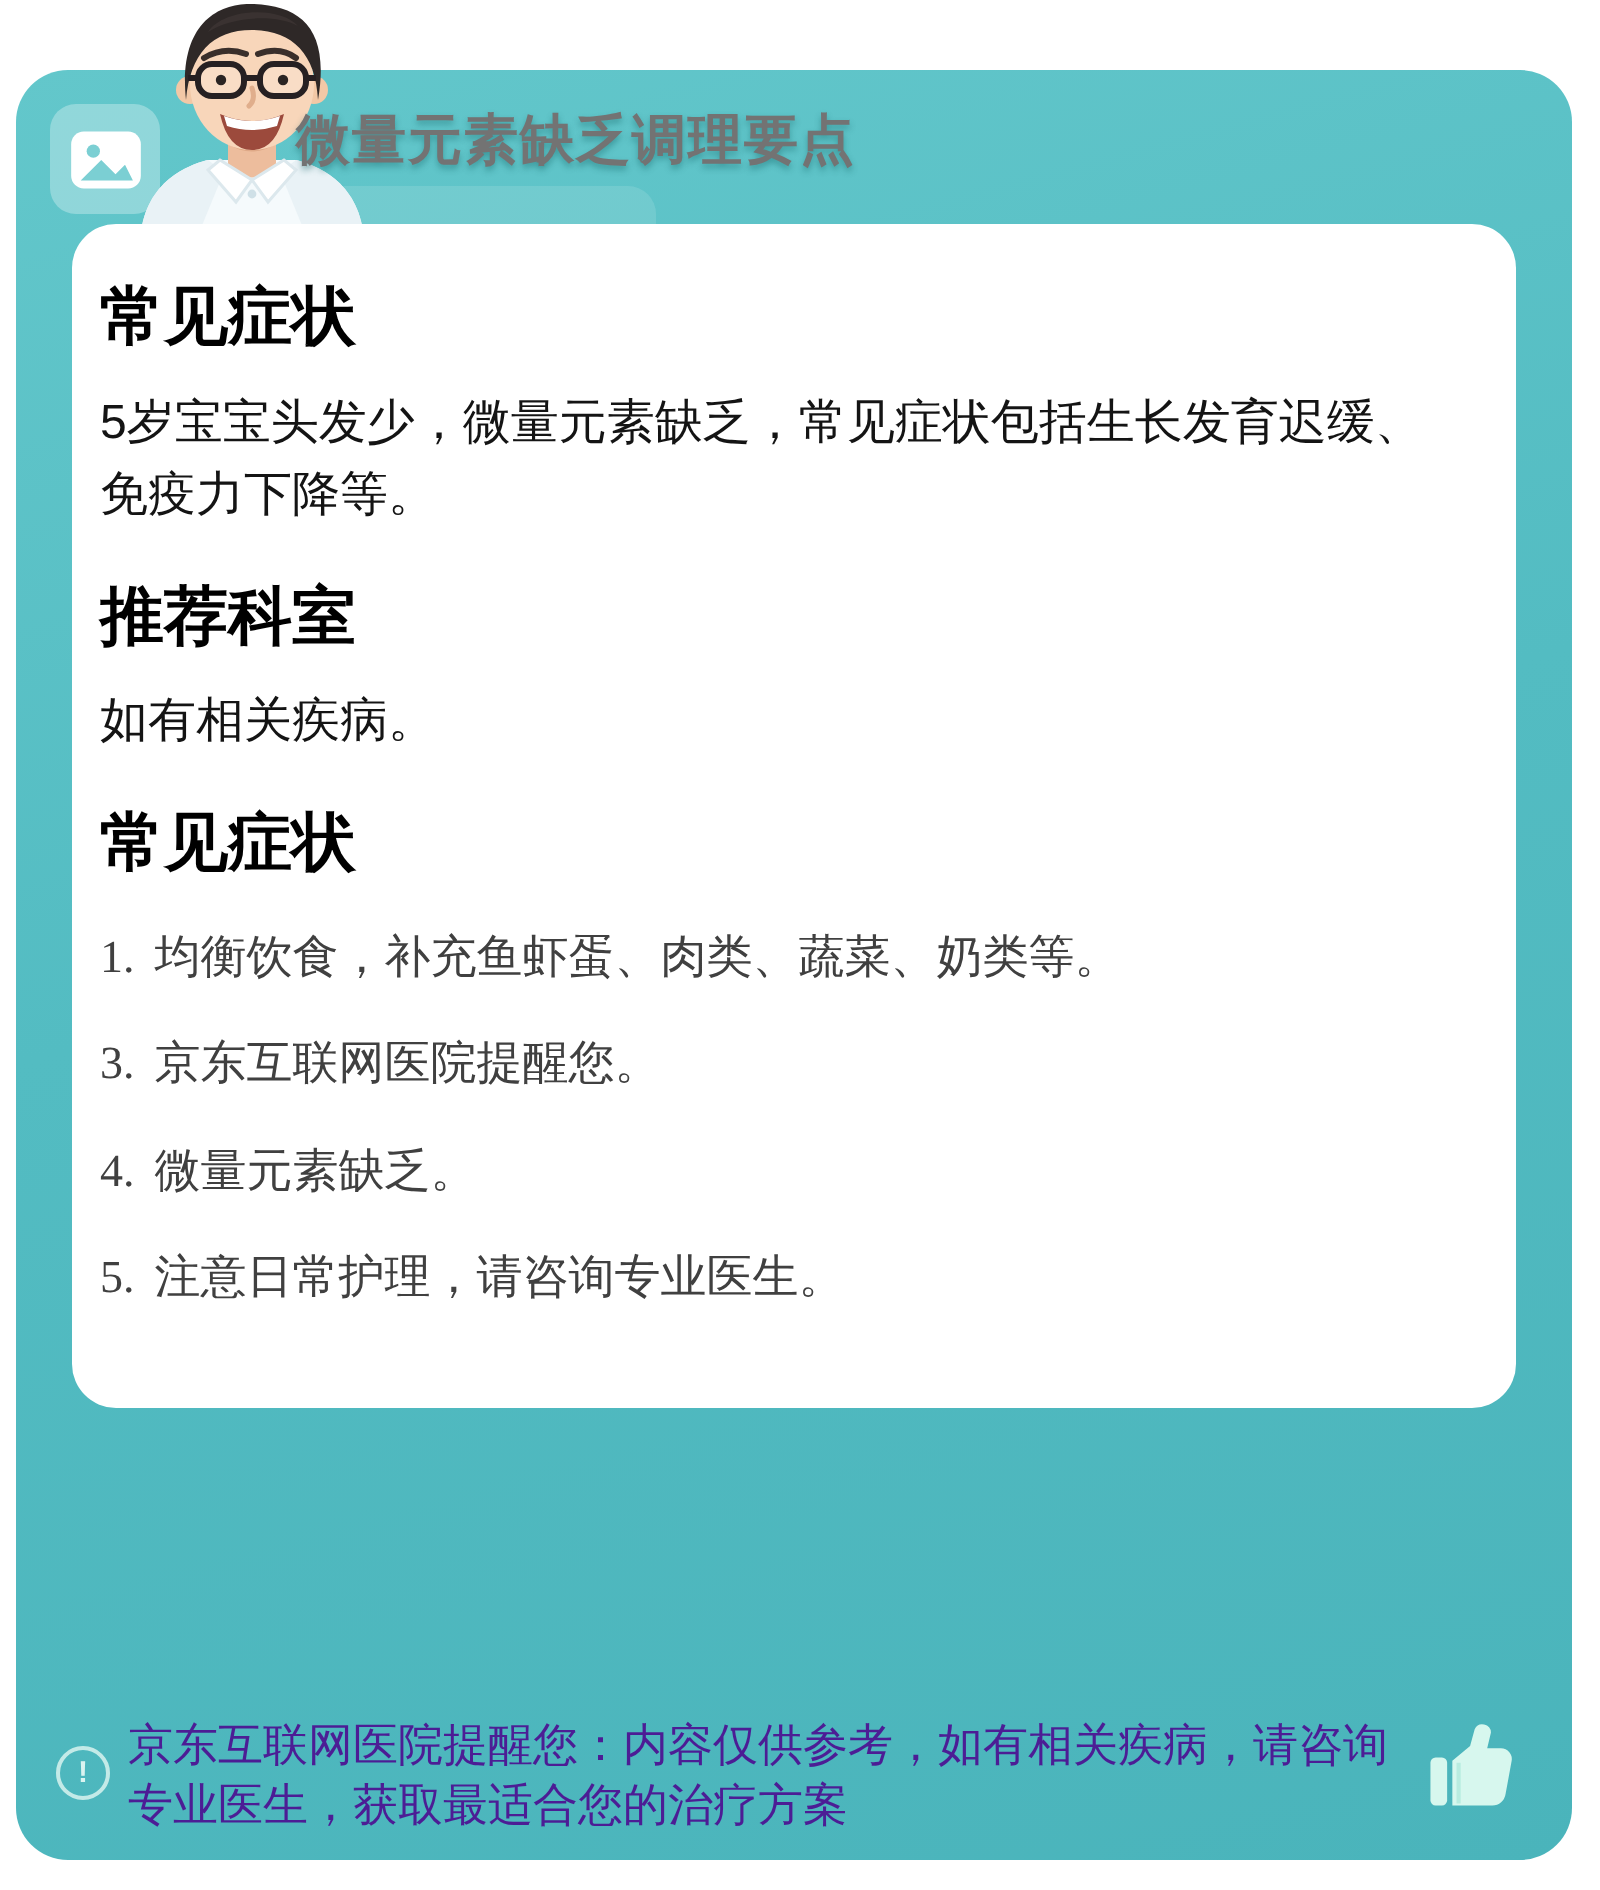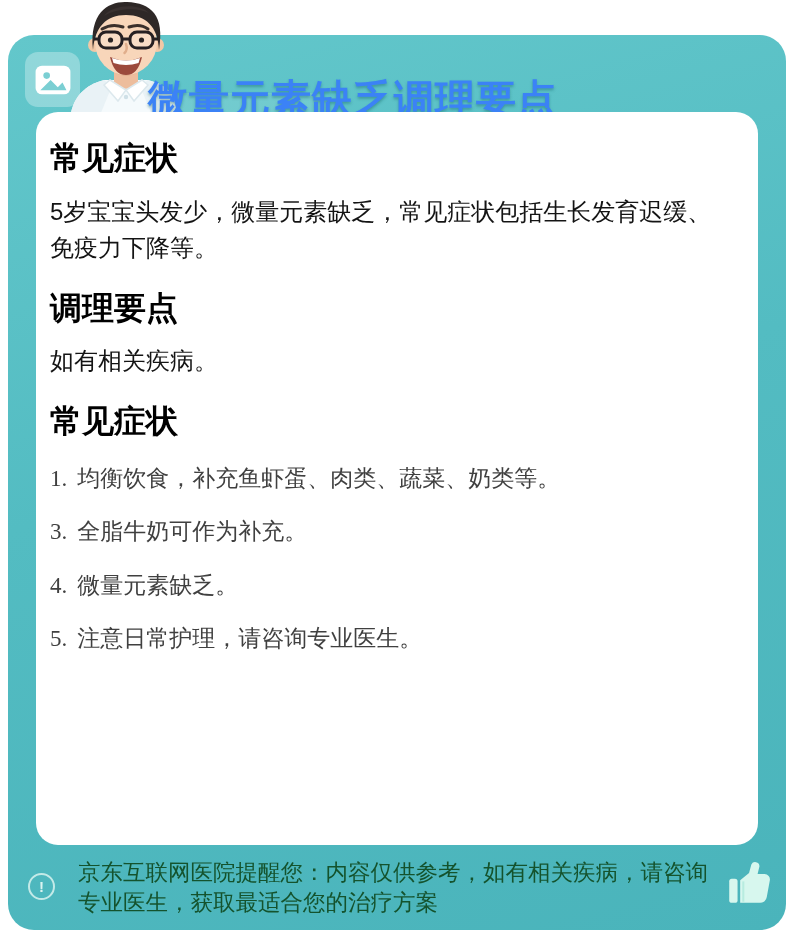--- a/index.html
+++ b/index.html
@@ -19,44 +19,44 @@
   .photo-tile { position:absolute; left:25px; top:52px; width:55px; height:55px;
     border-radius:13px; background:rgba(255,255,255,0.30);
     display:flex; align-items:center; justify-content:center; }
   .photo-tile svg { width:38px; height:32px; }
 
   
   .avatar { position:absolute; left:46px; top:0px; width:160px; height:120px; z-index:2; }
 
   
   .page-title { position:absolute; left:148px; top:52px; z-index:3;
-    font-size:40px; font-weight:700; color:#3b82f6; letter-spacing:1px;
-    text-shadow:0 2px 3px rgba(23,102,105,0.45); white-space:nowrap;margin-top:20px; }
+    font-size:27px; font-weight:700; color:#737373; letter-spacing:1px;
+    text-shadow:0 2px 3px rgba(23,102,105,0.45); white-space:nowrap; }
 
   
-  .card { position:absolute; left:36px; top:112px; width:722px; height:733px;
+  .card { position:absolute; left:36px; top:112px; width:722px; height:592px;
     background:#ffffff; border-radius:22px; z-index:3;
     padding:22px 24px 0 14px; overflow:hidden; }
   .section-heading { font-size:32px; line-height:1.3; font-weight:700; color:#000000;
     margin:22px 0 14px; }
   .section-heading.first { margin-top:4px; }
   .section-body { font-size:24px; line-height:1.5; color:#141414; }
   .list { margin-top:4px; }
   .list-item { font-size:23px; line-height:1.5; color:#404040; margin-top:18px; }
   .item-num { font-family:"Liberation Serif", serif; margin-right:10px; }
 
   
   .footer { position:absolute; left:28px; top:856px; width:734px; z-index:4;
     display:flex; align-items:flex-start; }
   .info-icon { width:27px; height:27px; border-radius:50%; flex:0 0 auto;
     border:2px solid rgba(235,251,246,0.75); color:rgba(235,251,246,0.9);
     display:flex; align-items:center; justify-content:center;
     font-size:15px; font-weight:700; margin-top:17px; }
-  .disclaimer { flex:0 0 auto; width:644px; margin-left:23px; margin-top:2px;
-    font-size:22.5px; line-height:30px; color:#14532d; }
+  .disclaimer { flex:0 0 auto; width:644px; margin-left:9px; margin-top:2px;
+    font-size:22.5px; line-height:30px; color:#4c1d95; }
   .thumb-icon { flex:0 0 auto; width:48px; height:48px; margin-left:2px; margin-top:4px;
     cursor:pointer; }
 </style>
 </head>
 <body>
 
 <div class="stage">
 
   <div class="container">
     <div class="light-band"></div>
@@ -108,31 +108,31 @@
     <path d="M66,58 Q80,63 94,58 L92.5,63 Q80,67 67.5,63 Z" fill="#ffffff"></path>
   </svg>
 
   <div class="page-title">微量元素缺乏调理要点</div>
 
   <div class="card">
 
     <div class="section-heading first">常见症状</div>
     <p class="section-body">5岁宝宝头发少，微量元素缺乏，常见症状包括生长发育迟缓、免疫力下降等。</p>
 
-    <div class="section-heading">调理要点</div>
+    <div class="section-heading">推荐科室</div>
     <p class="section-body">如有相关疾病。</p>
 
     <div class="section-heading">常见症状</div>
 
     <div class="list">
       <div class="list-item">
         <span class="item-num">1.</span><span>均衡饮食，补充鱼虾蛋、肉类、蔬菜、奶类等。</span>
       </div>
       <div class="list-item">
-        <span class="item-num">3.</span><span>全脂牛奶可作为补充。</span>
+        <span class="item-num">3.</span><span>京东互联网医院提醒您。</span>
       </div>
       <div class="list-item">
         <span class="item-num">4.</span><span>微量元素缺乏。</span>
       </div>
       <div class="list-item">
         <span class="item-num">5.</span><span>注意日常护理，请咨询专业医生。</span>
       </div>
     </div>
   </div>
 

